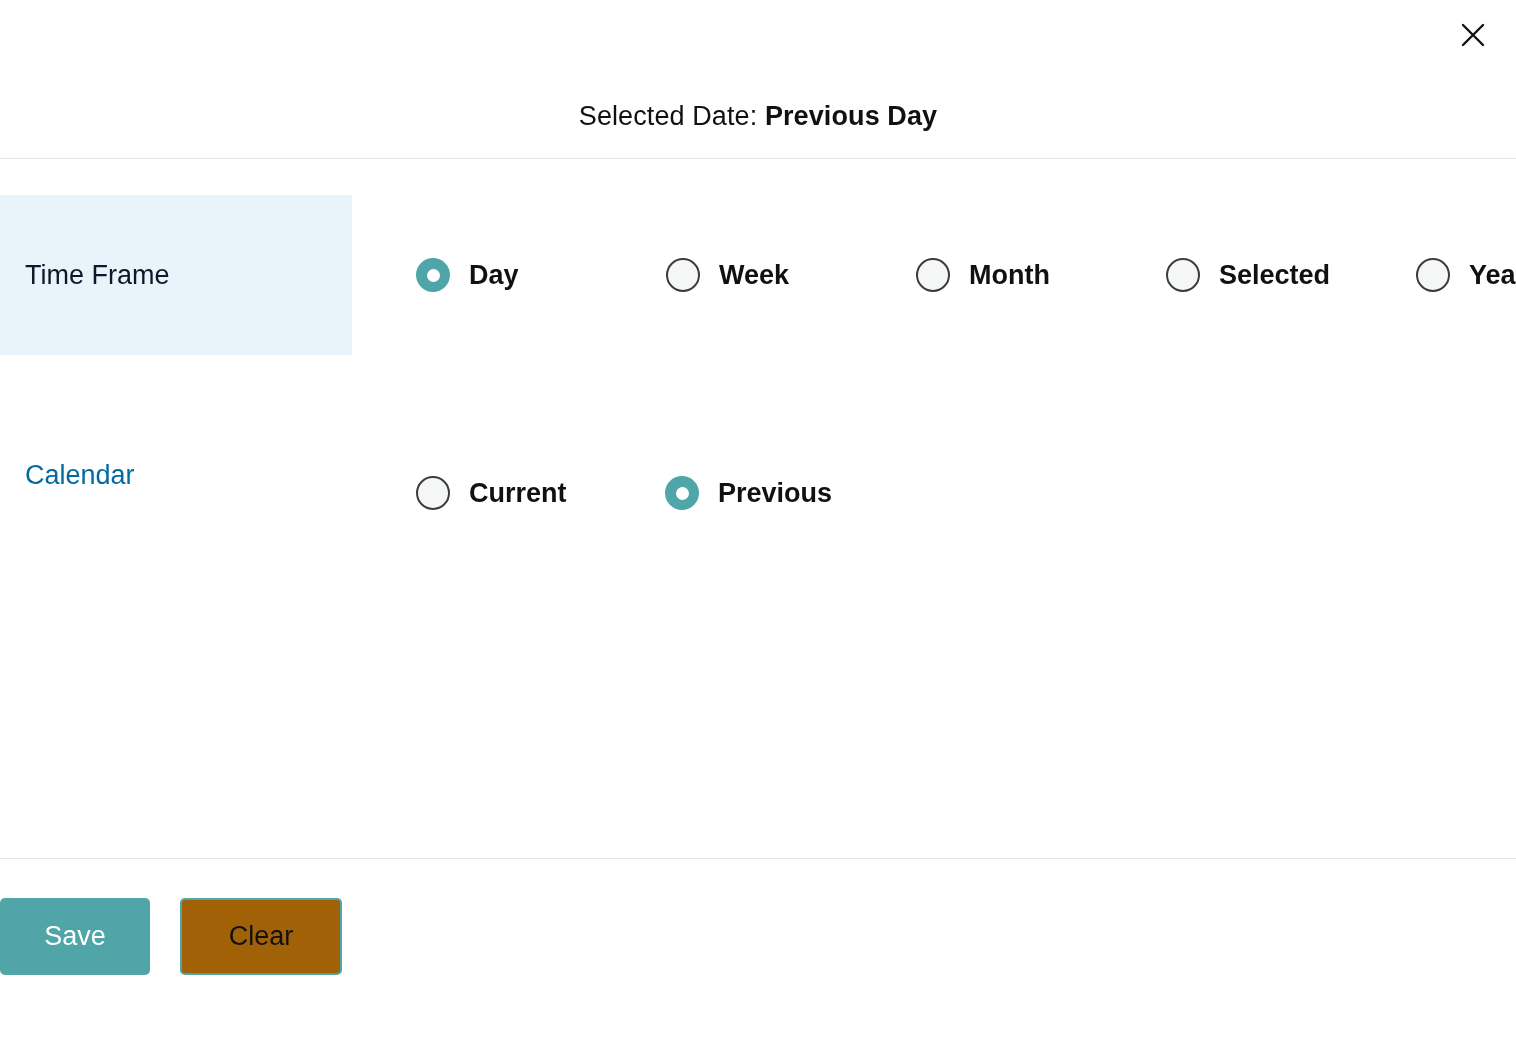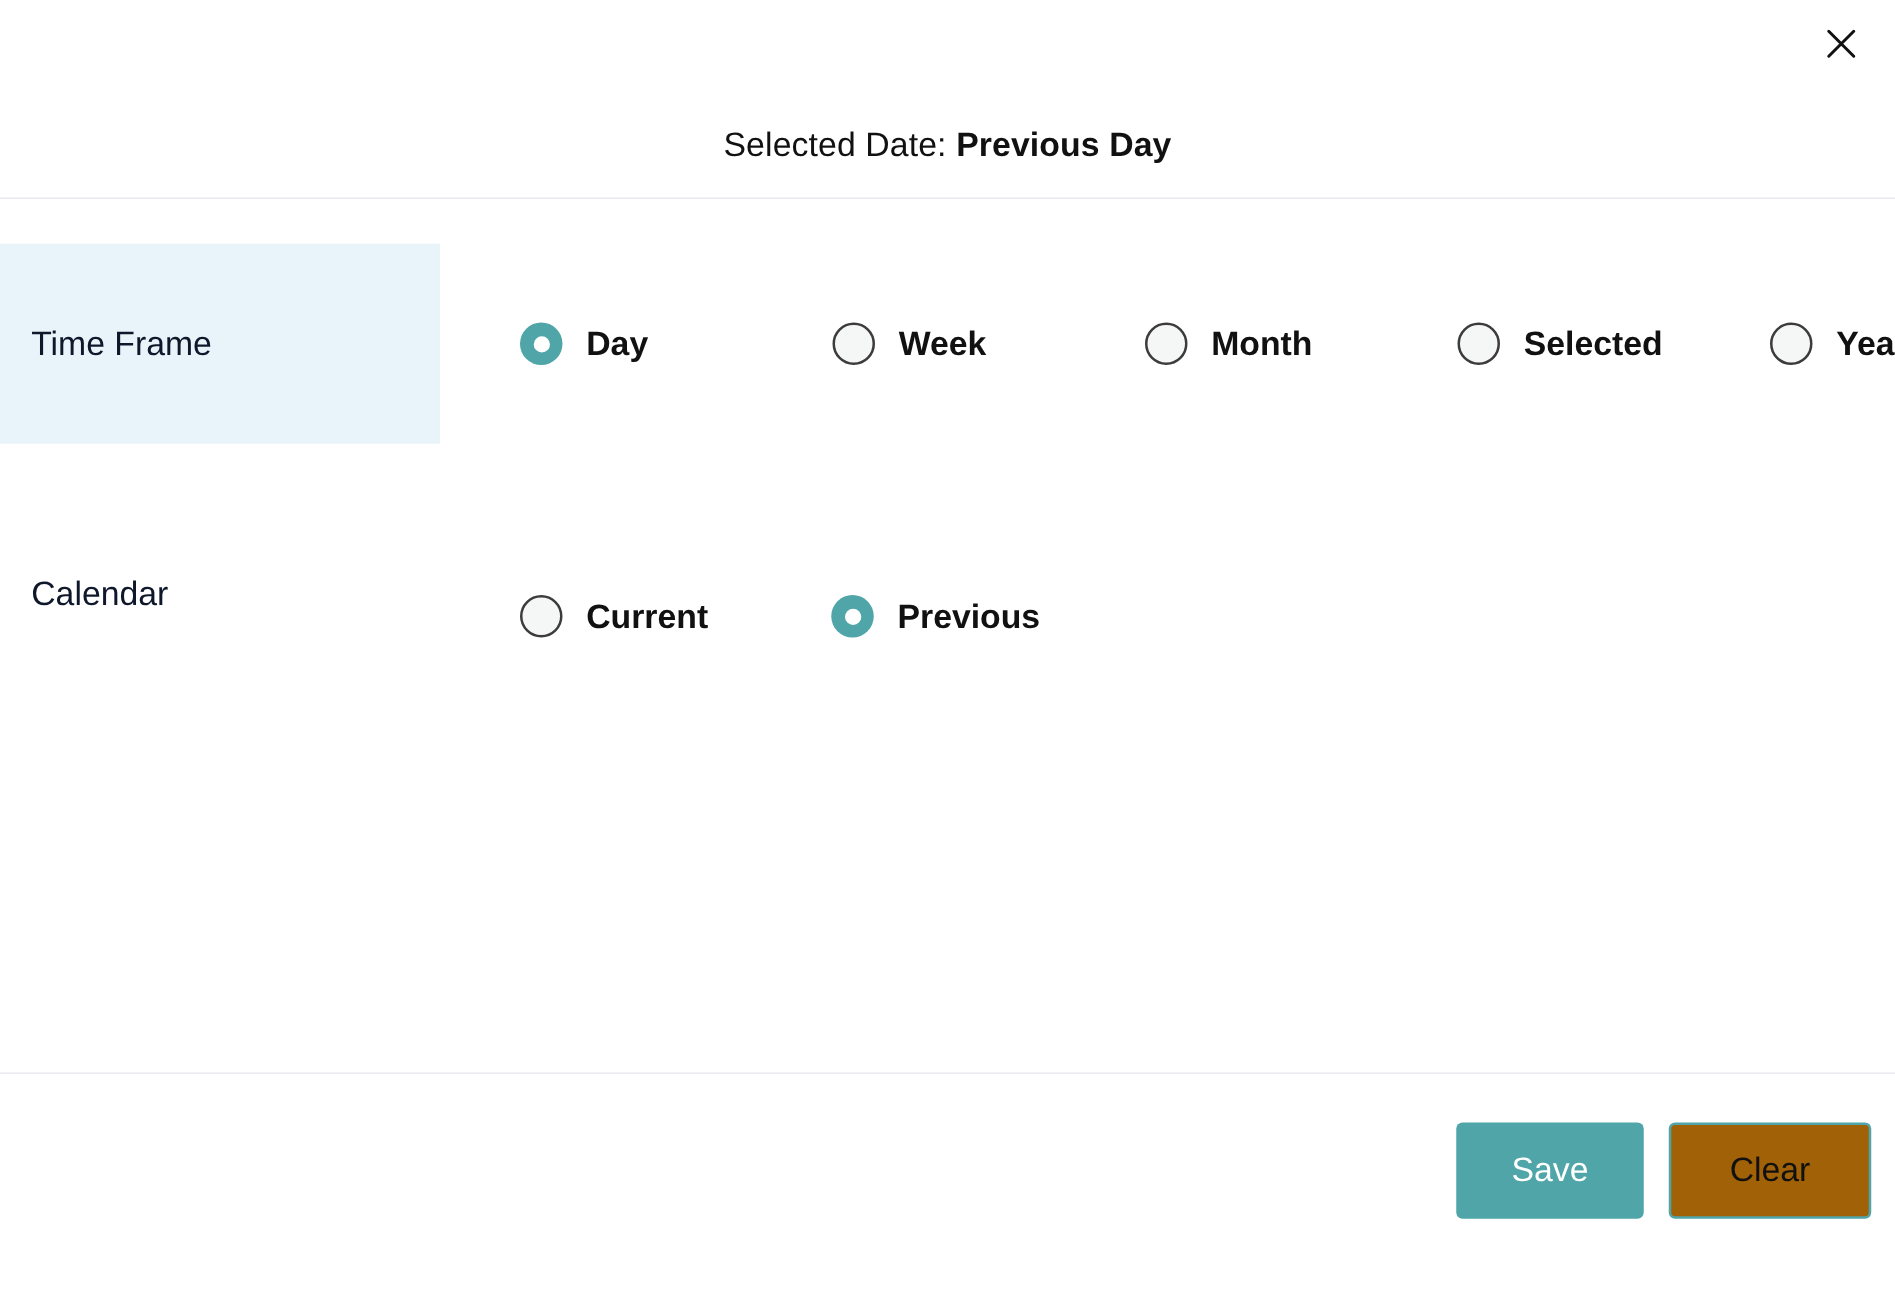--- a/index.html
+++ b/index.html
@@ -91,21 +91,21 @@
     left: 0;
     top: 0;
     width: 352px;
     height: 160px;
     display: flex;
     align-items: center;
     box-sizing: border-box;
     padding-left: 25px;
     font-size: 27px;
     line-height: 33px;
-    color: #0f172a;
+    color: #0369a1;
     font-weight: 400;
     white-space: nowrap;
   }
   .section-label.is-active {
     background: #e9f4fa;
     color: #0f172a;
   }
 
   .radio-row {
     position: absolute;
@@ -164,23 +164,22 @@
   }
 
   
   .dialog-footer {
     position: relative;
     height: 181px;
     flex: 0 0 181px;
     box-sizing: border-box;
     display: flex;
     align-items: flex-start;
-    justify-content: flex-end;
     padding: 39px 19px 0 0;
-    gap: 20px;
+    gap: 30px;
   }
 
   .btn {
     font-family: "Liberation Sans", sans-serif;
     font-size: 27px;
     line-height: 1;
     border-radius: 5px;
     cursor: pointer;
     box-sizing: border-box;
     display: flex;

